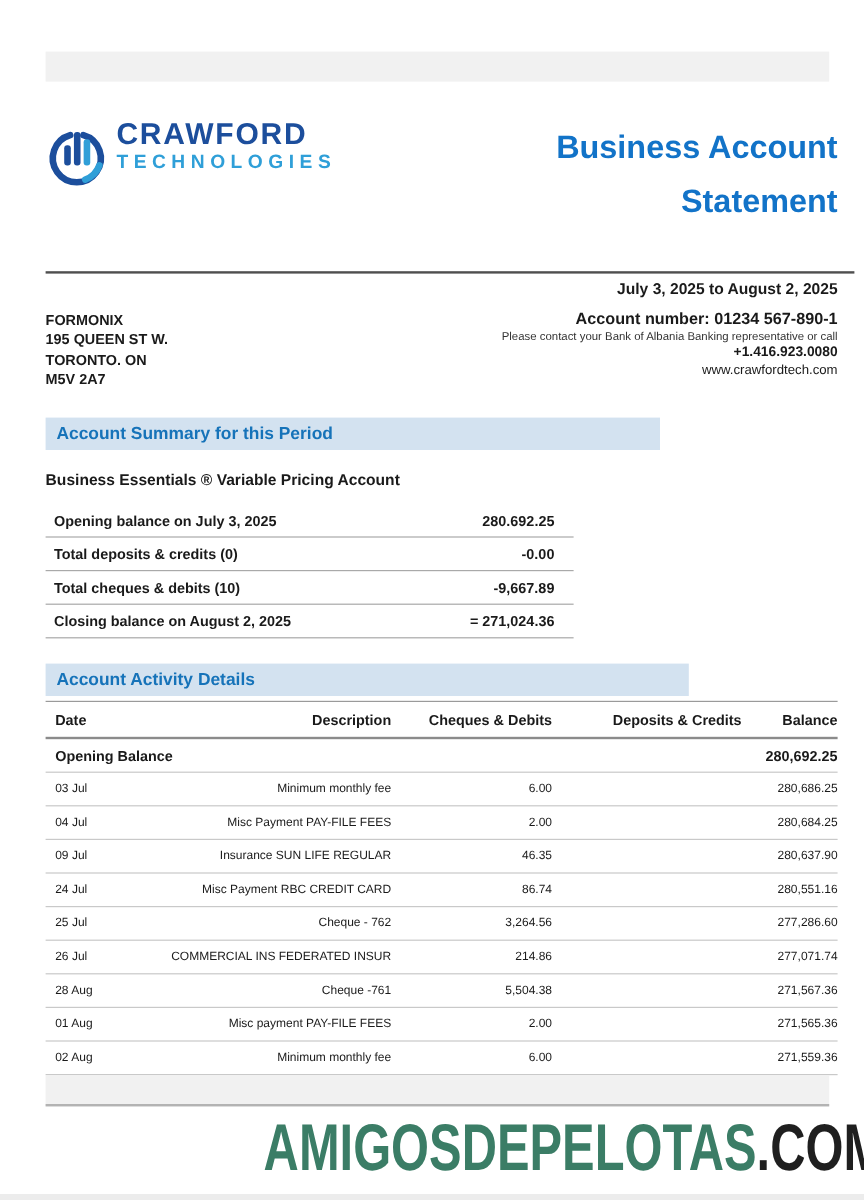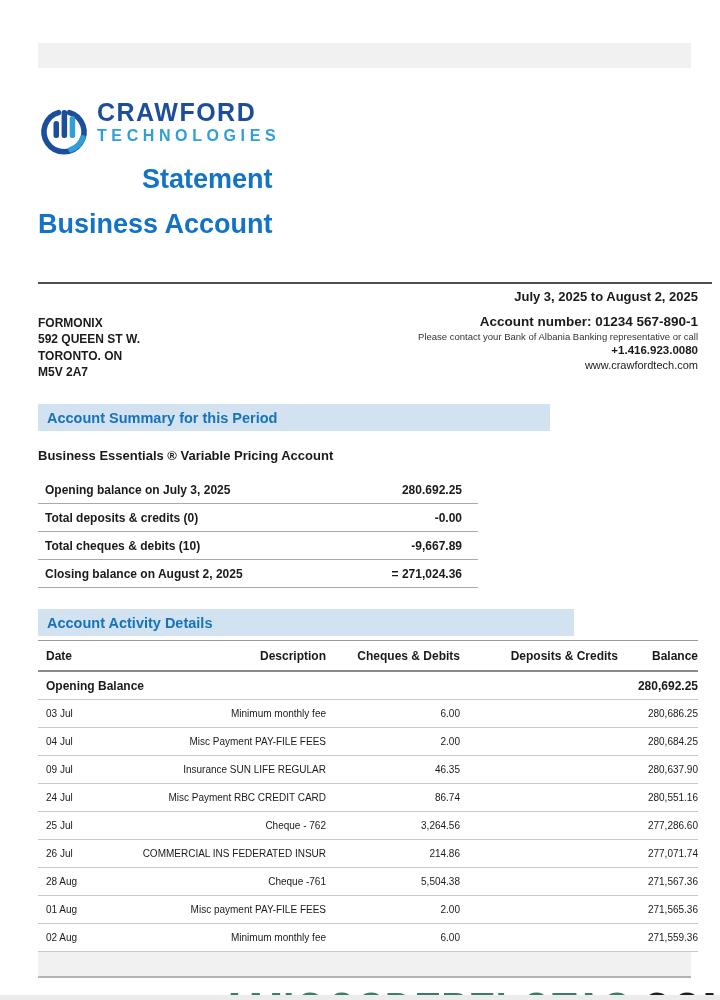--- a/index.html
+++ b/index.html
@@ -3,21 +3,21 @@
 <meta charset="utf-8">
 <style>
   * { margin:0; padding:0; box-sizing:border-box; }
   html,body { background:#ffffff; }
   body { font-family:"Liberation Sans","DejaVu Sans",sans-serif; color:#1a1a1a; }
   .page { position:relative; width:720px; height:1000px; margin:0 auto; background:#fff;
           padding:0 22px 0 38px; overflow:hidden; }
 
   .top-band { margin-top:43px; width:653px; height:25px; background:#f1f1f1; }
 
-  .brand-row { display:flex; justify-content:space-between; align-items:flex-start; margin-top:31px;flex-direction:column; }
+  .brand-row { display:flex; justify-content:space-between; align-items:flex-start; margin-top:31px; }
   .logo { display:flex; align-items:flex-start; gap:7px; }
   .logo svg { display:block; margin-top:2px; }
   .logo-line1 { font-size:25px; font-weight:bold; color:#1c4e9c; letter-spacing:1.5px; line-height:1.05; }
   .logo-line2 { font-size:16px; font-weight:bold; color:#2f9fd8; letter-spacing:4.6px; margin-top:2px; }
   .doc-title { text-align:right; font-size:27px; font-weight:bold; color:#1273c8; line-height:1.65; margin-top:2px; }
 
   .rule-dark { margin-top:36px; margin-right:-14px; border-top:2px solid #4f4f4f; }
   .period { text-align:right; font-weight:bold; font-size:13px; margin-top:5px; }
 
   .info-row { display:flex; justify-content:space-between; margin-top:10px; }
@@ -78,33 +78,33 @@
         <rect x="15.5" y="20" width="5.5" height="17" rx="2.5" fill="#1c4e9c"></rect>
         <rect x="23.6" y="9" width="5.5" height="28" rx="2.5" fill="#1c4e9c"></rect>
         <rect x="31.7" y="15" width="5.5" height="22" rx="2.5" fill="#2f9fd8"></rect>
       </svg>
       <div class="logo-text">
         <div class="logo-line1">CRAWFORD</div>
         <div class="logo-line2">TECHNOLOGIES</div>
       </div>
     </div>
     <h1 class="doc-title">
+      <span style="display:block">Business Account</span>
       <span style="display:block">Statement</span>
-      <span style="display:block">Business Account</span>
     </h1>
   </header>
 
   <div class="rule-dark"></div>
 
   <div class="period">July 3, 2025 to August 2, 2025</div>
 
   <div class="info-row">
     <div class="recipient">
       <div>FORMONIX</div>
-      <div>592 QUEEN ST W.</div>
+      <div>195 QUEEN ST W.</div>
       <div>TORONTO. ON</div>
       <div>M5V 2A7</div>
     </div>
     <div class="reach">
       <div class="acct-num">Account number: 01234 567-890-1</div>
       <div class="reach-line">Please contact your Bank of Albania Banking representative or call</div>
       <div class="reach-phone">+1.416.923.0080</div>
       <div class="reach-site">www.crawfordtech.com</div>
     </div>
   </div>

